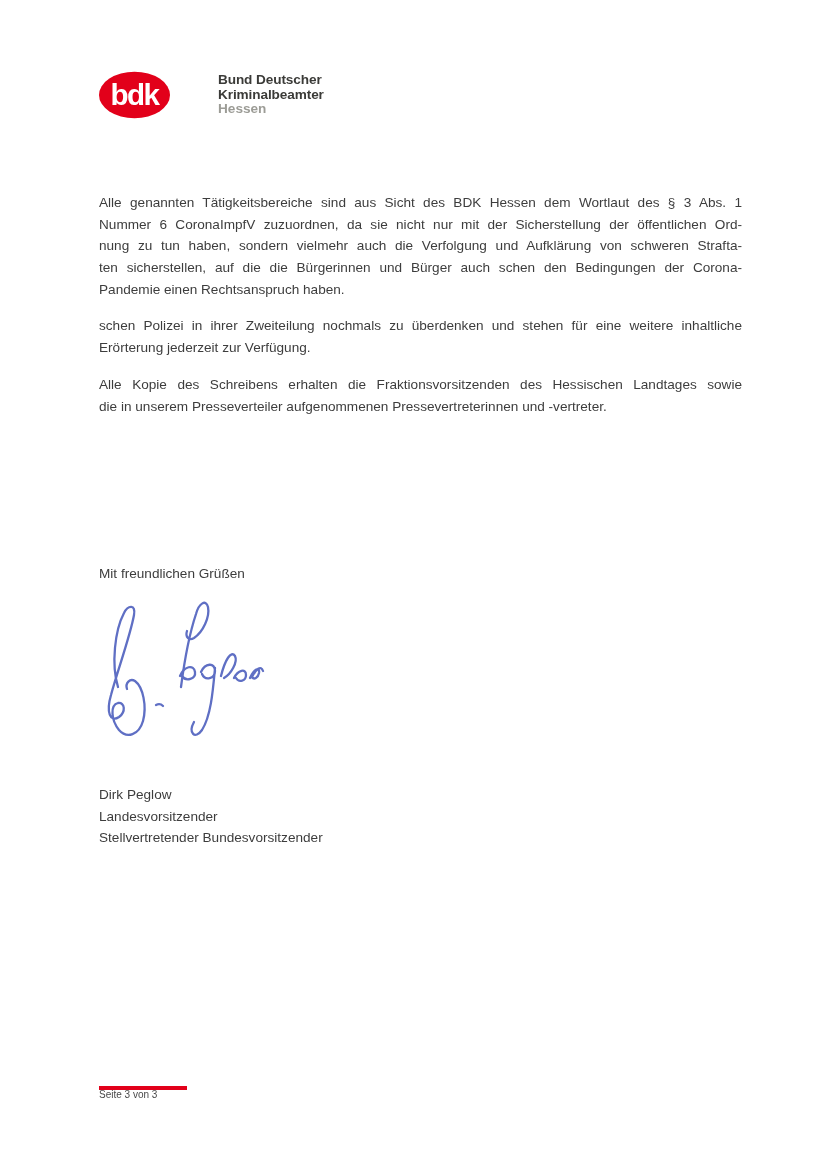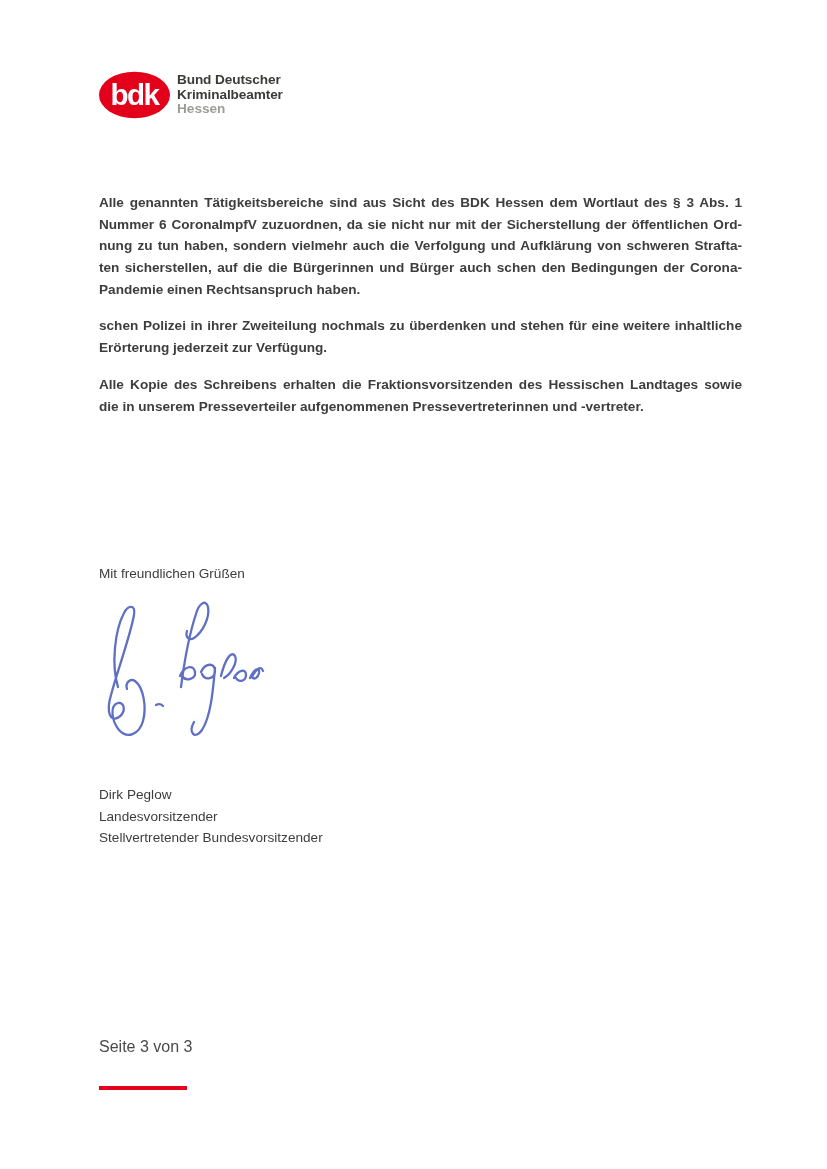--- a/index.html
+++ b/index.html
@@ -7,53 +7,53 @@
     position:relative;
     width:827px;height:1169px;
     margin:0 auto;
     background:#ffffff;
     font-family:"Liberation Sans", sans-serif;
     color:#3c3c3c;
     overflow:hidden;
   }
 
   
-  .letterhead{position:absolute;left:98px;top:71px;display:flex;align-items:flex-start;}
+  .letterhead{position:absolute;left:98px;top:71px;display:flex;align-items:flex-start;gap:41px;}
   .logo-oval-svg{display:block;width:73px;height:48px;}
   .logo-text{margin-left:6px;padding-top:2px;line-height:14.6px;font-size:13.6px;}
   .logo-text .org{font-weight:bold;color:#3b3b38;letter-spacing:-0.1px;}
   .logo-text .region{font-weight:700;color:#9c9c96;}
 
   
   .body-text{
     position:absolute;left:99px;top:192px;width:651px;
     font-size:13.6px;line-height:21.7px;color:#3d3d3d;
   }
-  .para{margin:0 8px 15px 0;font-weight:bold;}
+  .para{margin:0 8px 15px 0;}
   .ln{height:21.7px;line-height:21.7px;overflow:hidden;white-space:normal;}
   .ln.j{text-align:justify;text-align-last:justify;}
 
   .closing{
     position:absolute;left:99px;top:563px;
     font-size:13.6px;line-height:21.7px;color:#3d3d3d;
   }
 
   
   .signature-svg{position:absolute;left:97px;top:592px;width:168px;height:155px;}
 
   .signer-block{
     position:absolute;left:99px;top:784px;
     font-size:13.6px;line-height:21.7px;color:#3d3d3d;
   }
 
   
   .footer-rule{position:absolute;left:99px;top:1086px;width:88px;height:4px;}
   .footer-page{
-    position:absolute;left:99px;top:1040px;
-    font-size:16px;line-height:14px;color:#4a4a4a;
+    position:absolute;left:99px;top:1088px;
+    font-size:10px;line-height:14px;color:#4a4a4a;
   }
 </style>
 </head>
 <body>
 
 <div class="page">
 
   <div class="letterhead">
     <svg class="logo-oval-svg" viewBox="0 0 74 48" aria-hidden="true">
       <ellipse cx="37" cy="24" rx="36" ry="23.5" fill="#e2001a"></ellipse>

